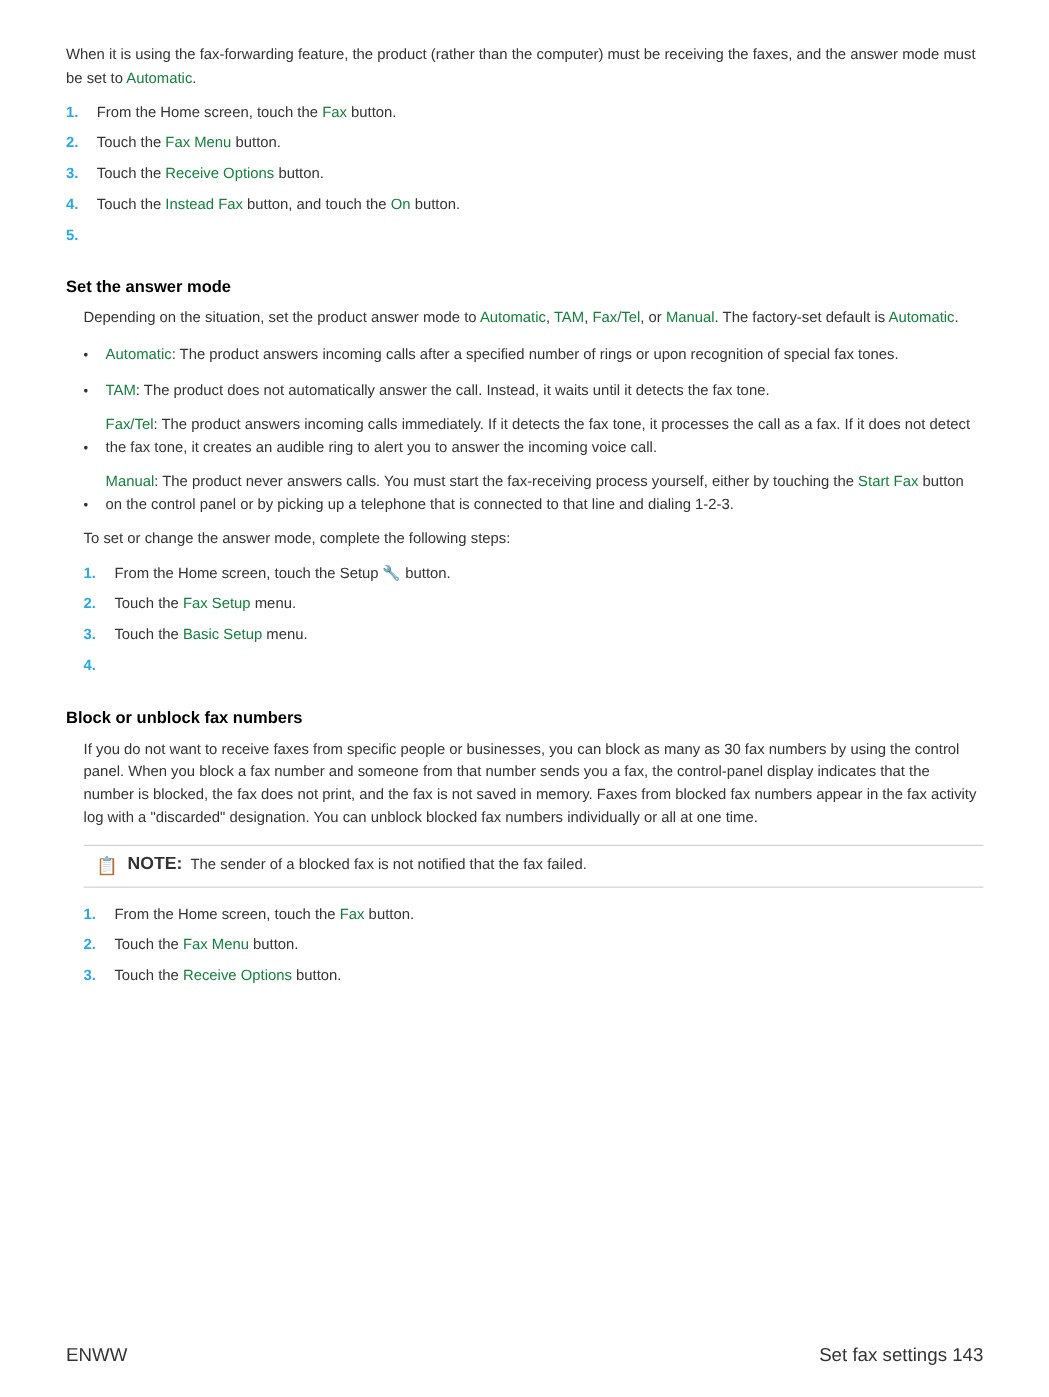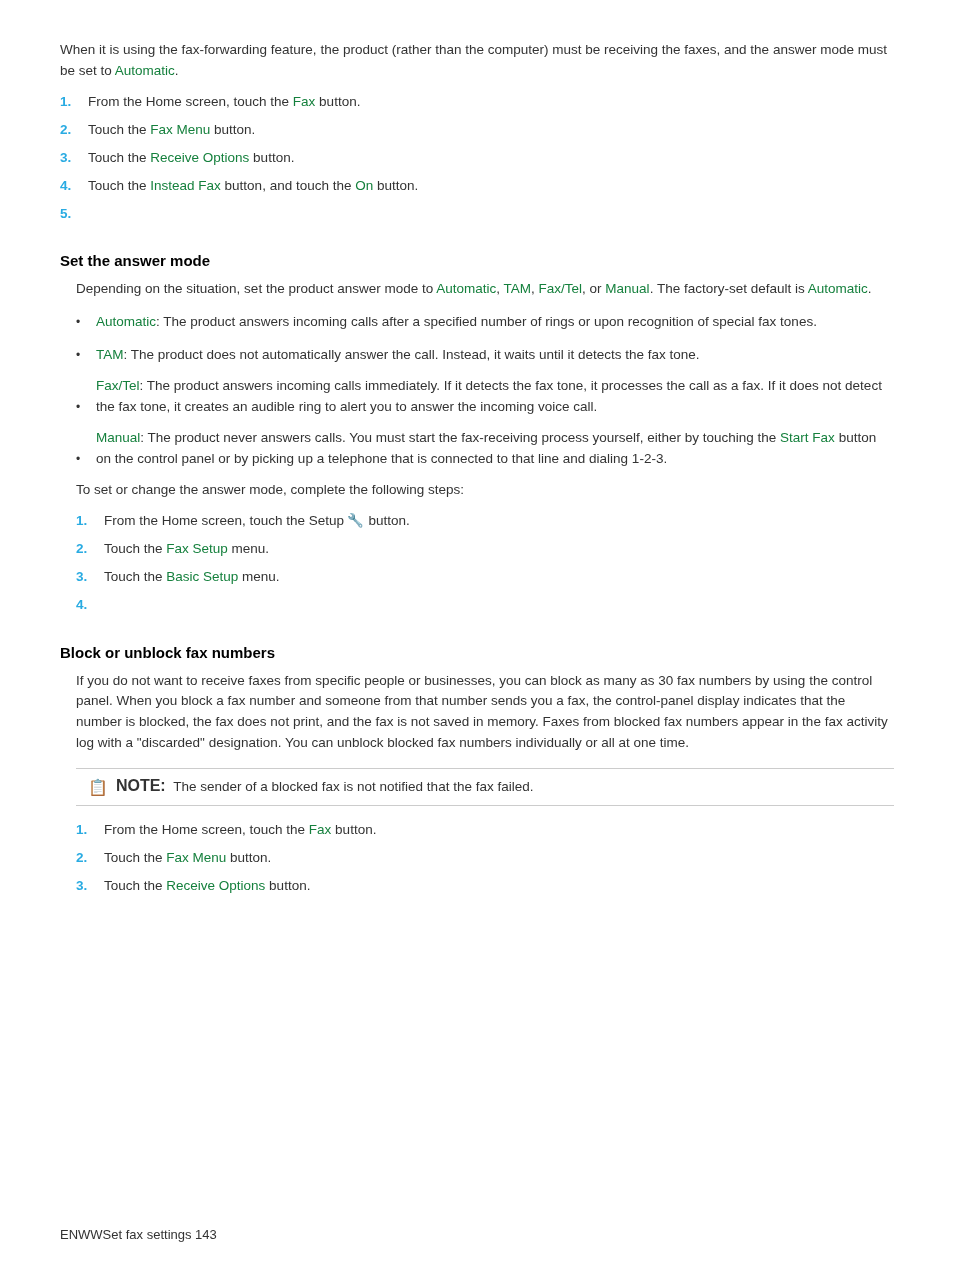--- a/index.html
+++ b/index.html
@@ -80,21 +80,22 @@
     .note-label {
       font-weight: bold;
       font-size: 16px;
     }
     .footer {
       position: absolute;
       bottom: 28px;
       left: 60px;
       right: 60px;
       display: flex;
-      font-size: 13px;
+      justify-content: space-between;
+      font-size: 17px;
       color: #333;
     }
   </style>
 </head>
 <body>
 
 <div>
   <p>
     <span>When it is using the fax-forwarding feature, the product (rather than the computer) must be receiving the faxes, and the answer mode must be set to </span><a class="link">Automatic</a><span>.</span>
   </p>

